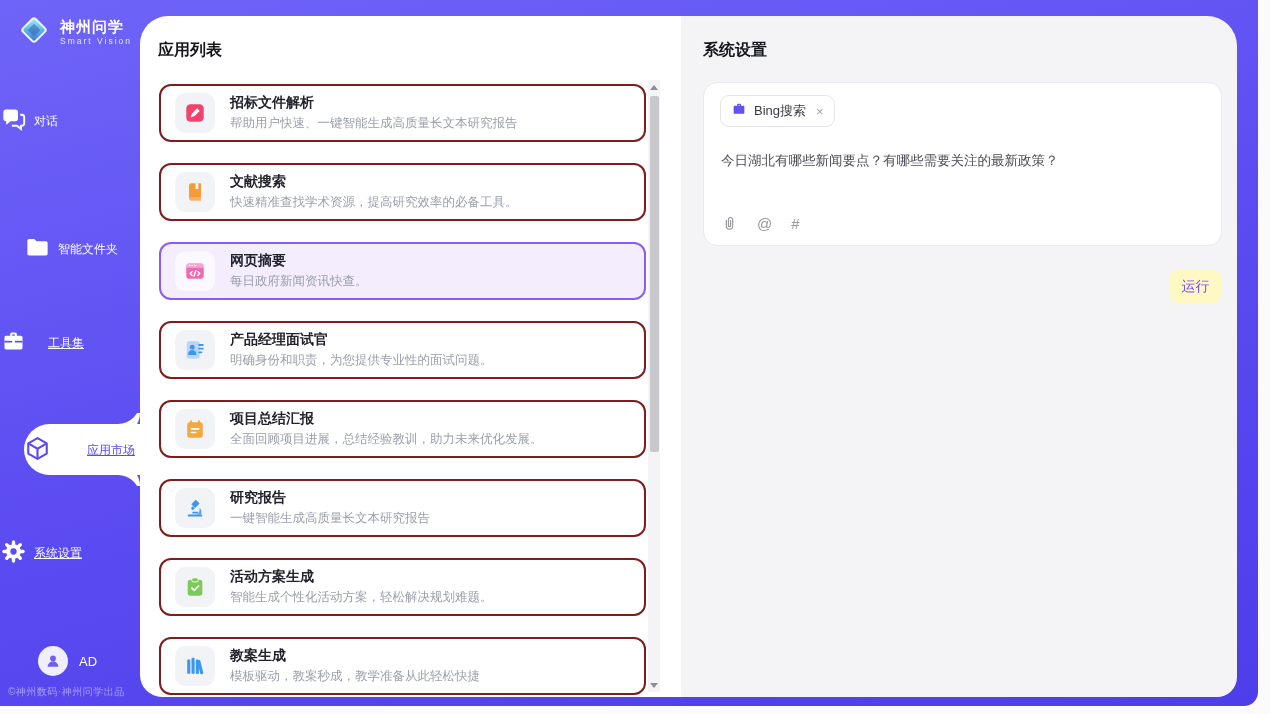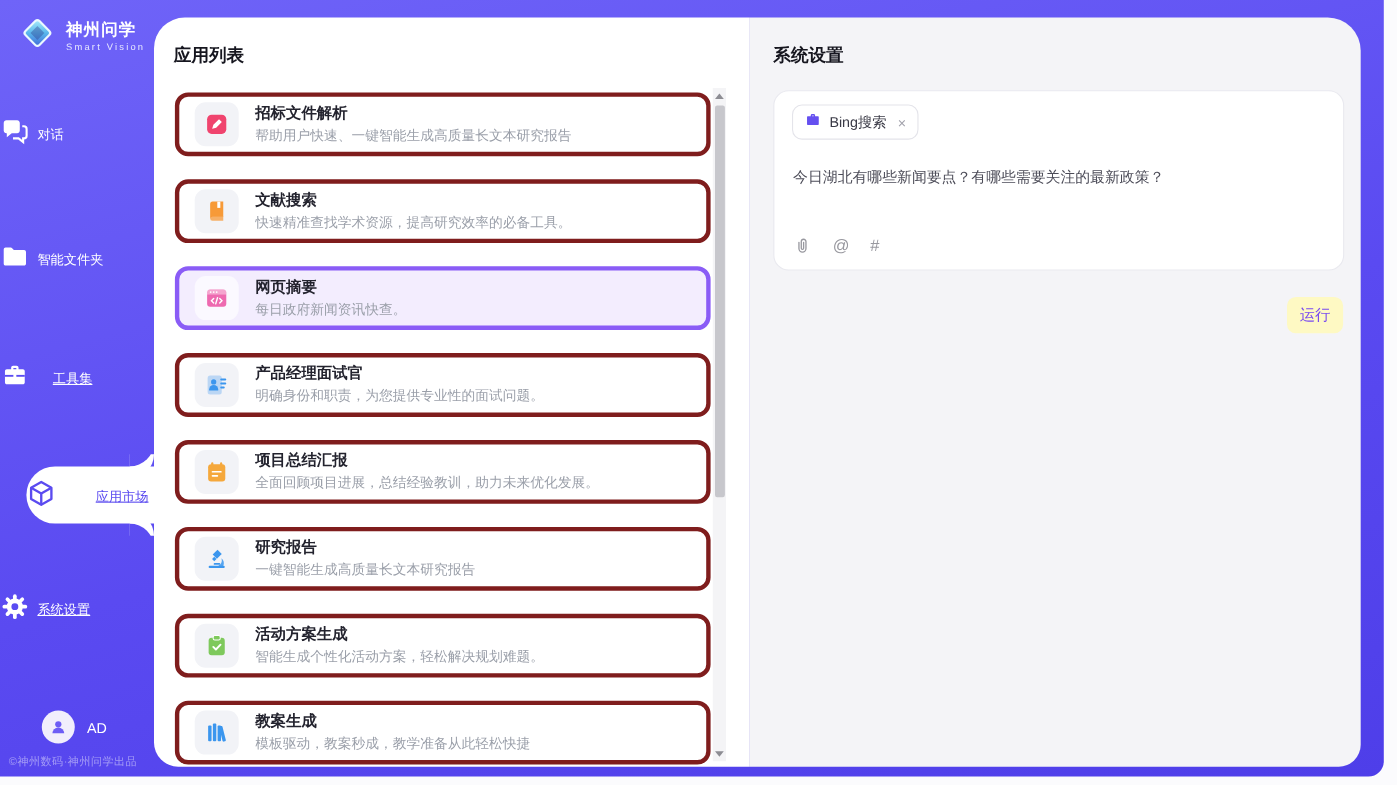--- a/index.html
+++ b/index.html
@@ -28,21 +28,21 @@
           align-items:center;justify-content:center;}
   .user .name{color:#fff;font-size:13px;}
   .copyright{position:absolute;left:8px;top:685px;width:132px;color:rgba(255,255,255,.45);
              font-size:10px;letter-spacing:.5px;white-space:nowrap;}
   
   .panel-list{position:absolute;left:140px;top:16px;width:541px;height:681px;background:#fff;
               border-radius:28px 0 0 22px;overflow:hidden;z-index:2;}
   .panel-title{position:absolute;left:18px;top:24px;font-size:16px;font-weight:700;color:#16161f;}
   .card-list{position:absolute;left:19px;top:68px;width:487px;display:flex;
              flex-direction:column;gap:21px;}
-  .card{height:58px;background:#fff;border:4px solid #7f1d1d;border-radius:12px;display:flex;
+  .card{height:58px;background:#fff;border:2px solid #7f1d1d;border-radius:12px;display:flex;
         align-items:center;padding:0 14px;gap:15px;cursor:pointer;flex:none;}
   .card.selected{background:#f3edfe;border-color:#8a5cf6;}
   .tile{width:40px;height:40px;border-radius:10px;background:#f2f3f7;display:flex;
         align-items:center;justify-content:center;flex:none;}
   .card.selected .tile{background:#fbf9ff;}
   .card h4{font-size:14px;color:#23232e;margin-bottom:3px;font-weight:700;}
   .card p{font-size:12.5px;color:#9a9fa9;white-space:nowrap;overflow:hidden;}
   .scrollbar{position:absolute;left:508px;top:64px;width:12px;height:612px;background:#f4f4f6;}
   .sb-btn{position:absolute;left:0;width:12px;height:14px;display:flex;align-items:center;
           justify-content:center;cursor:pointer;}
@@ -98,21 +98,21 @@
     </div>
 
     <nav id="sidebar-nav">
         <div class="nav-item" style="top: 106px;">
           <span><svg viewBox="0 0 24 24" width="27" height="27">
               <path d="M3 5.2C3 4 4 3 5.2 3h8.6C15 3 16 4 16 5.2v6.1c0 1.2-1 2.2-2.2 2.2H9.5L5.5 16.6v-3.1H5.2C4 13.5 3 12.5 3 11.3V5.2z" fill="#fff"></path>
               <path d="M18 7.8h1.3c1.2 0 2.2 1 2.2 2.2v5.4c0 1.2-1 2.2-2.2 2.2h-.6v2.9l-3.7-2.9h-4.5" fill="none" stroke="#fff" stroke-width="1.7"></path>
             </svg></span>
           <span class="label">对话</span>
         </div>
-        <div class="nav-item" style="top: 220px;">
+        <div class="nav-item" style="top: 234px; padding-left: 24px;">
           <span><svg viewBox="0 0 24 24" width="27" height="27" fill="#fff">
               <path d="M3 6c0-.8.7-1.5 1.5-1.5h4.2c.4 0 .8.2 1.1.5l1.4 1.5h8.3c.8 0 1.5.7 1.5 1.5v9.5c0 .8-.7 1.5-1.5 1.5h-15c-.8 0-1.5-.7-1.5-1.5V6z"></path>
             </svg></span>
           <span class="label">智能文件夹</span>
         </div>
         <div class="nav-item u" style="top: 328px; gap: 21px;">
           <span><svg viewBox="0 0 24 24" width="27" height="27">
               <path fill="#fff" d="M9 6.8V5.6C9 4.7 9.7 4 10.6 4h2.8c.9 0 1.6.7 1.6 1.6v1.2h3.5c.8 0 1.5.7 1.5 1.5v9.2c0 .8-.7 1.5-1.5 1.5h-13c-.8 0-1.5-.7-1.5-1.5V8.3c0-.8.7-1.5 1.5-1.5H9zm1.8 0h2.4v-1h-2.4v1z"></path>
               <rect x="4" y="11.4" width="16" height="1.5" fill="#5a4cf2"></rect>
               <rect x="10.8" y="10.6" width="2.4" height="3" rx=".6" fill="#fff"></rect>

